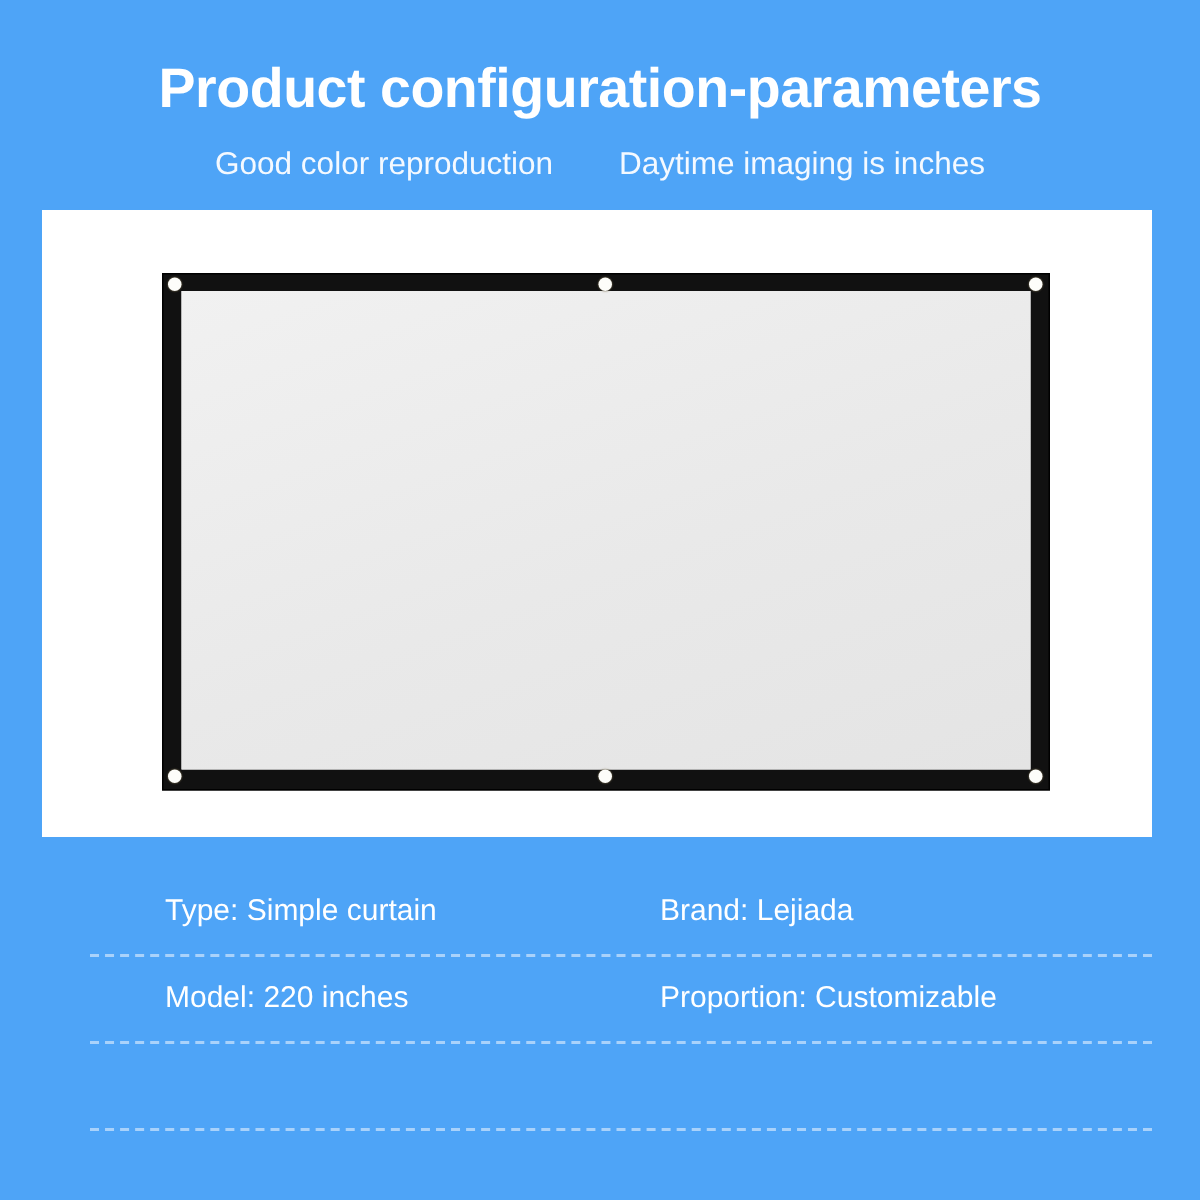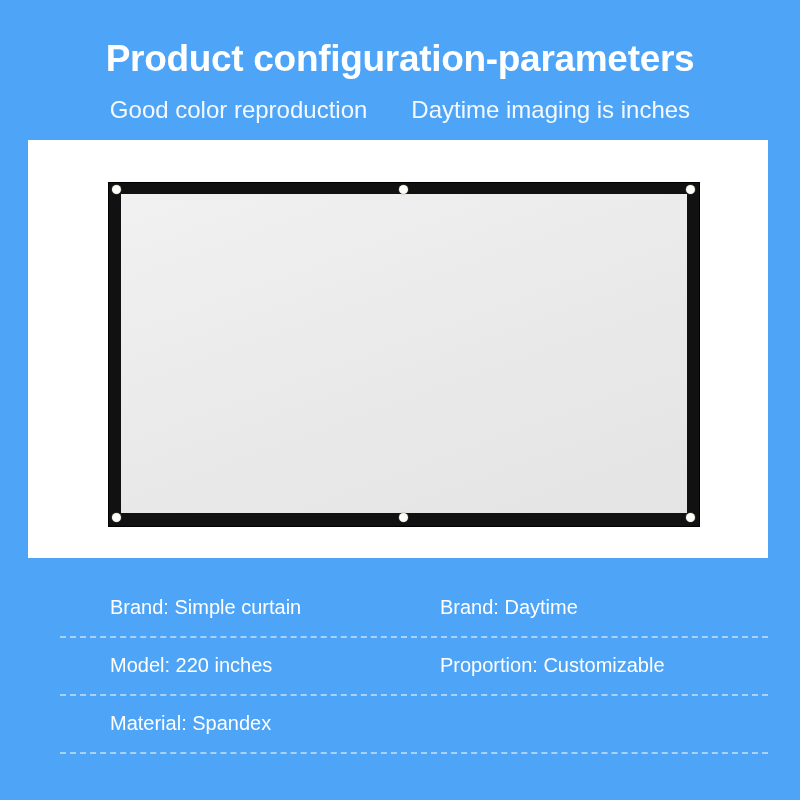--- a/index.html
+++ b/index.html
@@ -46,21 +46,21 @@
     position: absolute;
     left: 0;
     top: 96px;
     width: 800px;
     display: flex;
     justify-content: center;
     gap: 44px;
   }
   .subtitle {
     color: #f4f9ff;
-    font-size: 24px;
+    font-size: 21px;
     font-weight: normal;
     line-height: 28px;
     white-space: nowrap;
   }
 
   
   .card {
     position: absolute;
     left: 28px;
     top: 140px;
@@ -163,31 +163,30 @@
       <div class="grommet g-tr"></div>
       <div class="grommet g-bl"></div>
       <div class="grommet g-bc"></div>
       <div class="grommet g-br"></div>
     </div>
   </div>
 
   <div class="specs">
 
     <div class="spec-row">
-      <div class="spec-cell left">Brand: Simple curtain</div>
-      <div class="spec-cell right">Brand: Daytime</div>
+      <div class="spec-cell left">Type: Simple curtain</div>
+      <div class="spec-cell right">Brand: Lejiada</div>
       <div class="divider"></div>
     </div>
 
     <div class="spec-row">
       <div class="spec-cell left">Model: 220 inches</div>
       <div class="spec-cell right">Proportion: Customizable</div>
       <div class="divider"></div>
     </div>
 
     <div class="spec-row">
-      <div class="spec-cell left">Material: Spandex</div>
       <div class="divider"></div>
     </div>
 
   </div>
 
 </div>
 
 </body></html>

